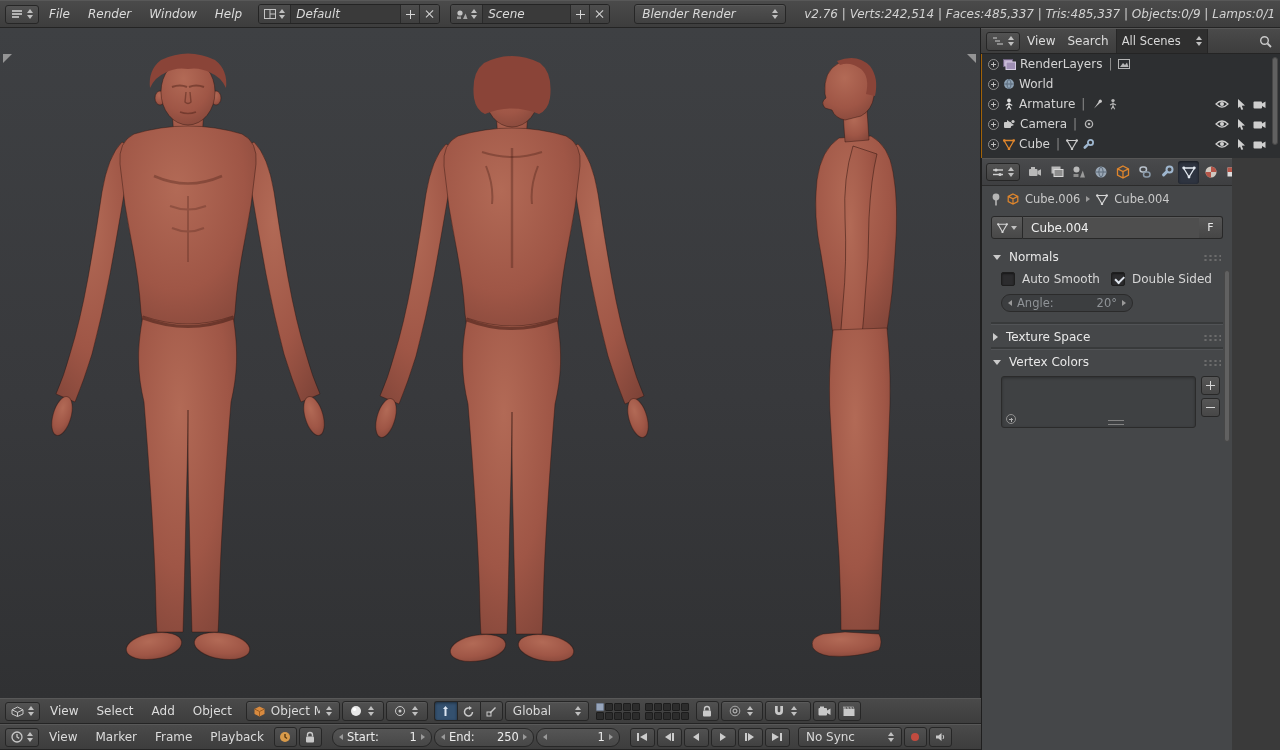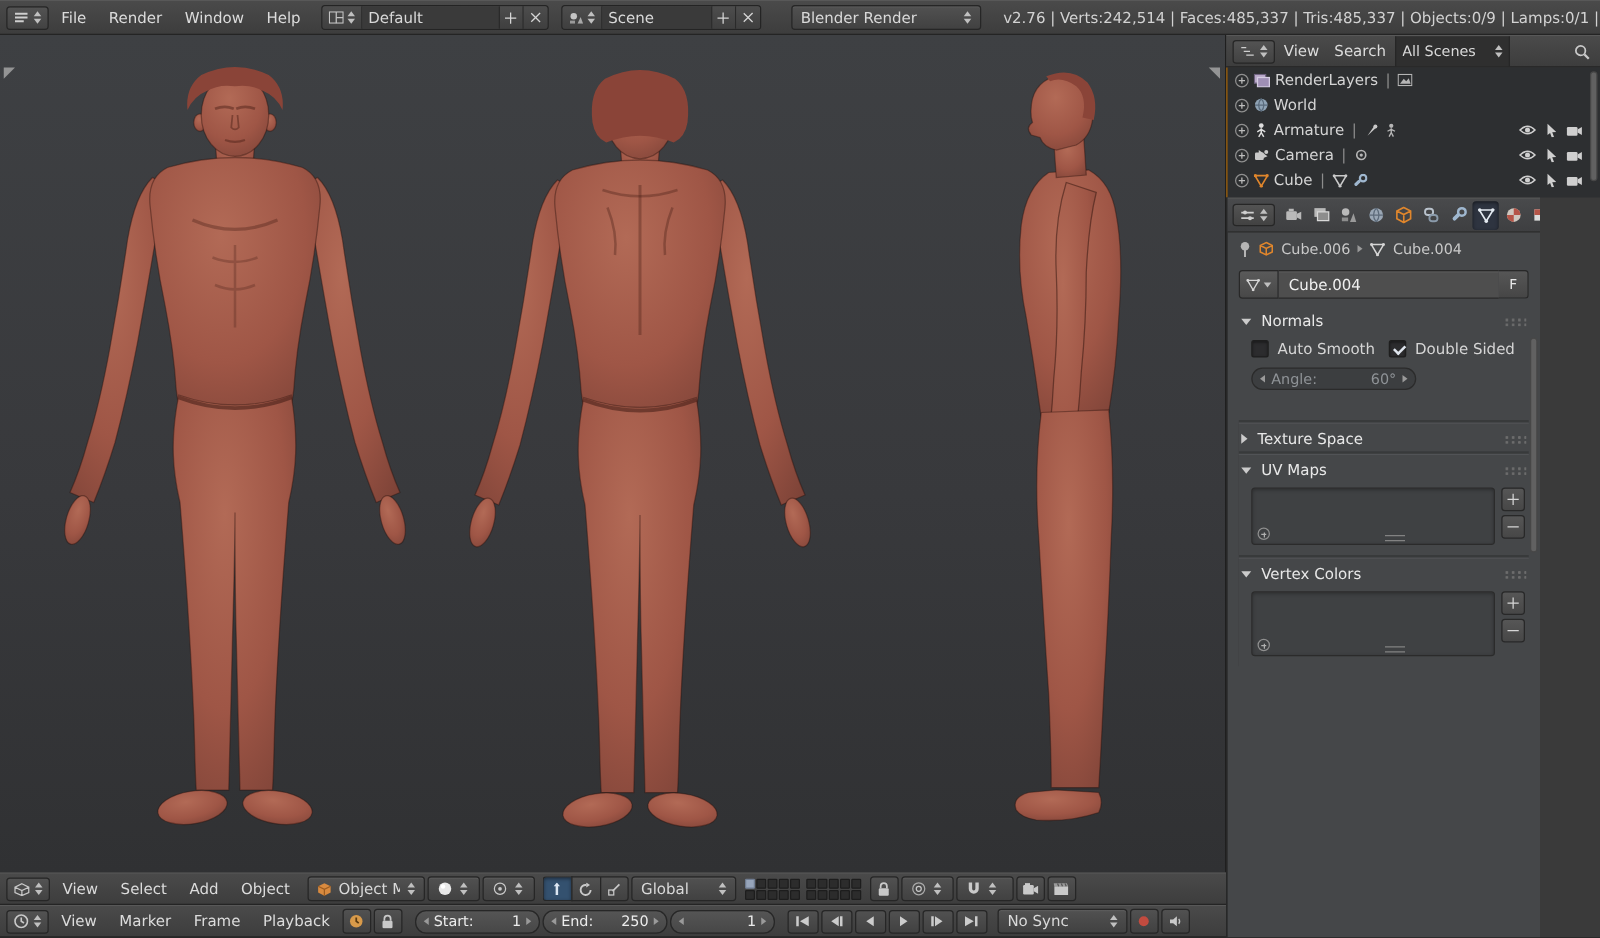--- a/index.html
+++ b/index.html
@@ -62,21 +62,21 @@
 .id-icseg{width:32px;background:linear-gradient(#5a5a5a,#484848);border:1px solid #282828;border-radius:3px 0 0 3px;display:flex;align-items:center;justify-content:center;gap:3px}
 .id-name{flex:1;background:#4e4e4e;border-top:1px solid #282828;border-bottom:1px solid #282828;box-shadow:inset 0 1px 0 rgba(255,255,255,.07);color:#f0f0f0;display:flex;align-items:center;padding:0 8px}
 .id-f{width:24px;background:linear-gradient(#565656,#464646);border:1px solid #282828;border-left:none;border-radius:0 3px 3px 0;display:flex;align-items:center;justify-content:center;font-size:11px;color:#e8e8e8}
 .panel{border-top:1px solid #515356;box-shadow:0 -2px 0 rgba(0,0,0,.18)}
 .panel.first{border-top:none;box-shadow:none}
 .phdr{height:24px;display:flex;align-items:center;gap:8px;padding:0 2px}
 .tri-open{width:0;height:0;border-left:4px solid transparent;border-right:4px solid transparent;border-top:5px solid #cbcbcb;flex:none}
 .tri-closed{width:0;height:0;border-top:4px solid transparent;border-bottom:4px solid transparent;border-left:5px solid #cbcbcb;flex:none}
 .ptitle{color:#e8e8e8}
 .grip{margin-left:auto;width:18px;height:7px;background-image:radial-gradient(circle,#707070 1px,transparent 1.3px);background-size:5px 4px;opacity:.9;flex:none}
-.pbody{padding:3px 2px 26px 10px}
+.pbody{padding:3px 2px 12px 10px}
 .cbline{display:flex;margin-bottom:8px}
 .cbrow{display:inline-flex;align-items:center;gap:7px;color:#d6d6d6;width:50%}
 .cb{width:14px;height:14px;background:#2c2c2e;border:1px solid #1e1e1e;border-radius:2px;box-shadow:inset 0 1px 2px rgba(0,0,0,.5);position:relative;flex:none}
 .cb.checked::after{content:"";position:absolute;left:2.5px;top:3px;width:7px;height:3.5px;border-left:2px solid #dfe5ee;border-bottom:2px solid #dfe5ee;transform:rotate(-45deg)}
 .numfield{display:flex;align-items:center;gap:5px;width:132px;height:18px;padding:0 6px;background:#3c3e40;border:1px solid #2b2b2b;border-radius:9px;color:#8f9397;font-size:11.5px}
 .numfield .nf-l{flex:1}
 .listrow{display:flex;gap:5px;padding:2px 2px 10px 10px}
 .listbox{position:relative;flex:1;background:#3f4143;border:1px solid #2b2b2b;border-radius:3px;box-shadow:inset 0 1px 3px rgba(0,0,0,.3)}
 .btncol{display:flex;flex-direction:column;gap:3px;width:20px}
 .sbtn{width:19px;height:19px;display:flex;align-items:center;justify-content:center;background:linear-gradient(#565656,#474747);border:1px solid #282828;border-radius:3px;flex:none}
@@ -89,21 +89,21 @@
 .nfield .nf-l{flex:1}
 .tb{width:25px;height:19px;display:inline-flex;align-items:center;justify-content:center;background:linear-gradient(#515151,#414141);border:1px solid #262626;border-radius:3px;gap:1px;flex:none}
 .spacer{flex:1}
 svg{display:block}
 </style>
 </head>
 <body>
 
 <div class="app">
 
-  <div class="region hdr" style="left:0;top:0;width:1280px;height:28px;">
+  <div class="region hdr" style="left:0;top:0;width:1280px;height:28px;font-style:italic;">
     <span class="edbtn">
       <svg width="12" height="10">
           <g stroke="#cfcfcf" stroke-width="1.6">
             <line x1="1" y1="2" x2="11" y2="2"></line>
             <line x1="1" y1="5" x2="11" y2="5"></line>
             <line x1="1" y1="8" x2="8" y2="8"></line>
           </g>
         </svg>
       <span class="updown">
           <span class="t-u"></span>
@@ -766,57 +766,36 @@
               <span>Auto Smooth</span>
             </label>
             <label class="cbrow">
               <span class="cb checked"></span>
               <span>Double Sided</span>
             </label>
           </div>
           <div class="numfield">
             <span class="t-l"></span>
             <span class="nf-l">Angle:</span>
-            <span>60°</span>
+            <span>20°</span>
             <span class="t-r"></span>
           </div>
         </div>
       </div>
 
       <div class="panel">
         <div class="phdr">
           <span class="tri-closed"></span>
           <span class="ptitle">Texture Space</span>
           <span class="grip"></span>
         </div>
       </div>
 
 
 
-      <div class="panel">
-        <div class="phdr">
-          <span class="tri-open"></span>
-          <span class="ptitle">UV Maps</span>
-          <span class="grip"></span>
-        </div>
-        <div class="listrow">
-          <div class="listbox" style="height:46px">
-            <span class="lb-filter"></span>
-            <span class="lb-grip"></span>
-          </div>
-          <div class="btncol" style="height:46px">
-            <span class="sbtn">
-                <span class="gl-plus"></span>
-              </span>
-            <span class="sbtn">
-                <span class="gl-minus"></span>
-              </span>
-          </div>
-        </div>
-      </div>
 
       <div class="panel">
         <div class="phdr">
           <span class="tri-open"></span>
           <span class="ptitle">Vertex Colors</span>
           <span class="grip"></span>
         </div>
         <div class="listrow">
           <div class="listbox" style="height:52px">
             <span class="lb-filter"></span>

